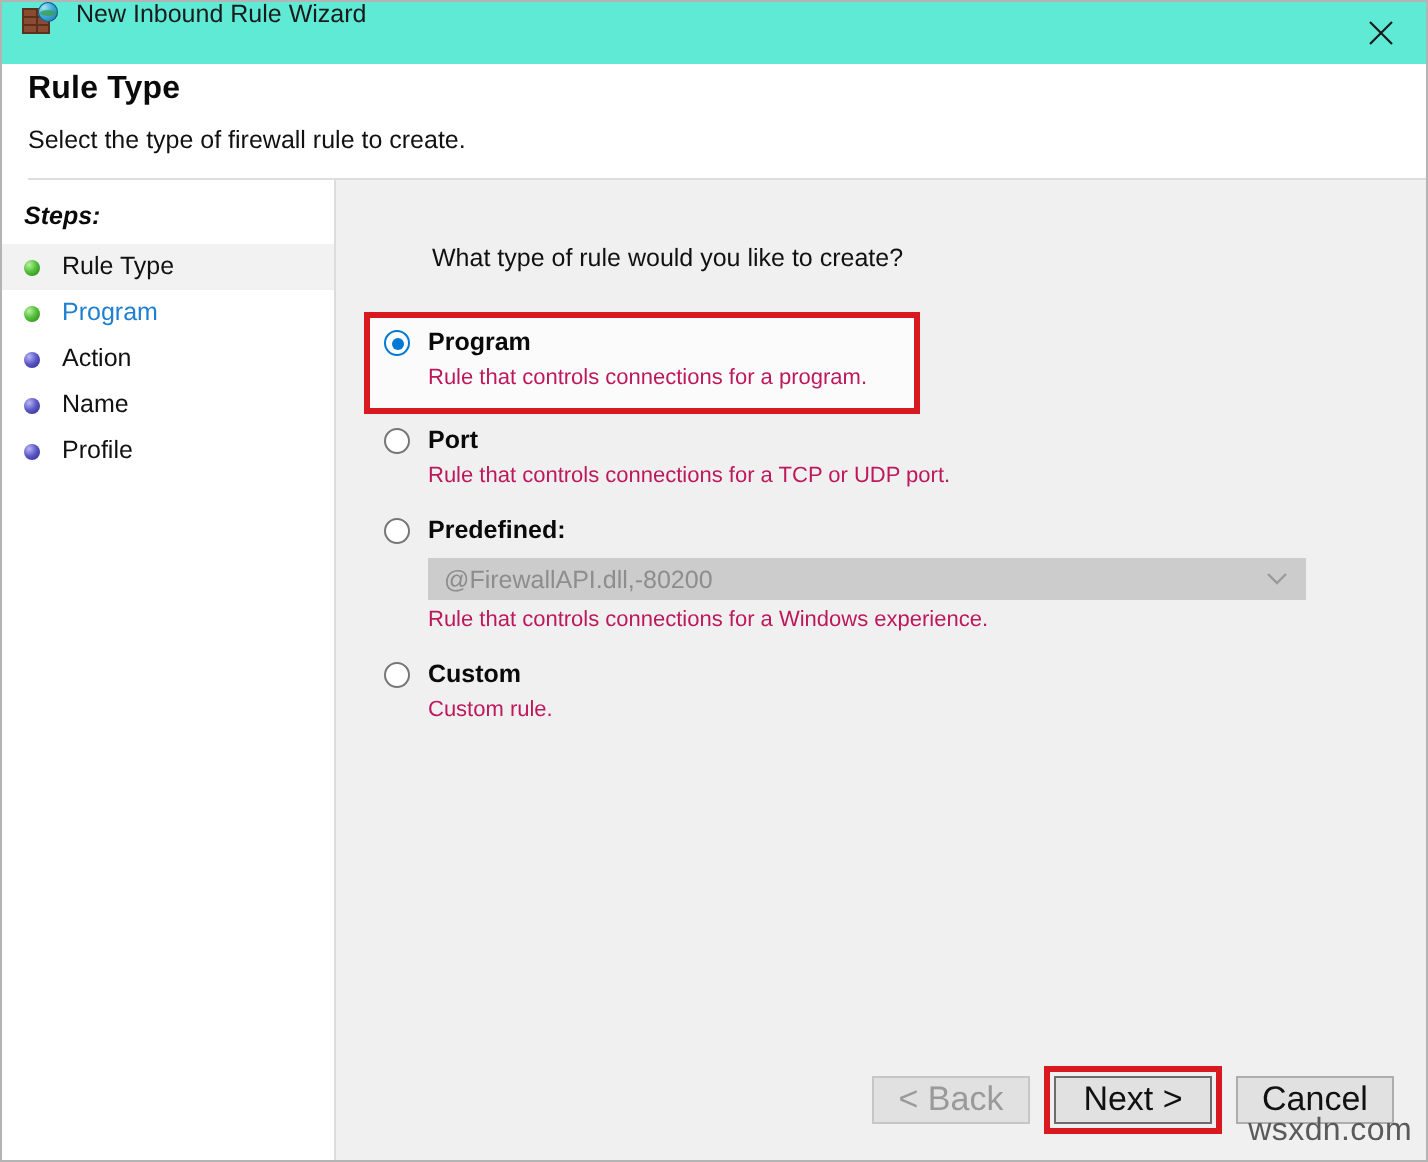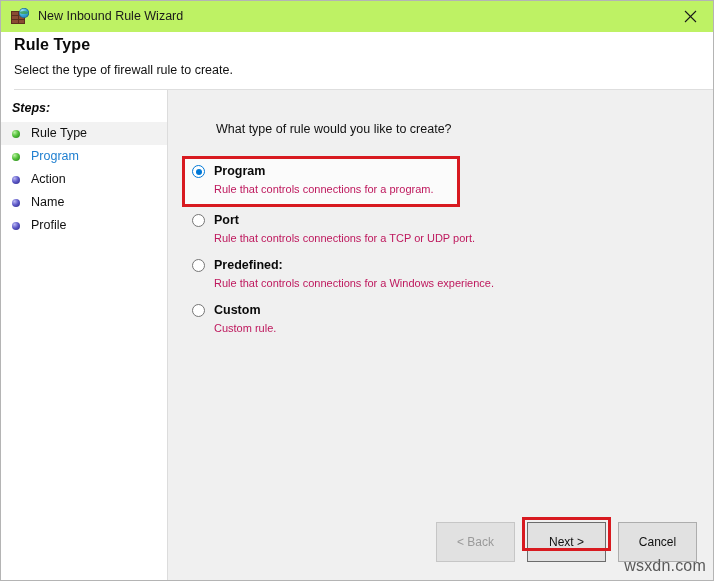--- a/index.html
+++ b/index.html
@@ -24,22 +24,22 @@
     background: #ffffff;
     display: flex;
     flex-direction: column;
   }
 
   
   #titlebar {
     height: 31px;
     flex: 0 0 31px;
     display: flex;
-    align-items: center;
-    background: #bef264;
+    align-items: flex-start;
+    background: #5eead4;
     position: relative;
   }
   #app-icon {
     width: 18px;
     height: 18px;
     margin-left: 10px;
     margin-right: 9px;
     position: relative;
     flex: 0 0 18px;
   }
@@ -284,25 +284,25 @@
     left: 0;
     right: 0;
     bottom: 18px;
     display: flex;
     justify-content: flex-end;
     padding-right: 16px;
     box-sizing: border-box;
   }
   .btn {
     width: 79px;
-    height: 40px;
+    height: 24px;
     box-sizing: border-box;
     border: 1px solid #adadad;
     background: #e1e1e1;
-    font-size: 12px;
+    font-size: 17px;
     color: #111111;
     display: flex;
     align-items: center;
     justify-content: center;
     cursor: default;
     margin-left: 12px;
     font-family: "Liberation Sans", sans-serif;
   }
   .btn.disabled {
     color: #9a9a9a;
@@ -421,20 +421,28 @@
           <div class="option-desc">Rule that controls connections for a TCP or UDP port.</div>
         </div>
 
         <div class="option-gap"></div>
 
         <div class="option-block">
           <div class="option-row">
             <span class="radio"></span>
             <span class="option-title">Predefined:</span>
           </div>
+          <div class="combo">
+            <span class="combo-text">@FirewallAPI.dll,-80200</span>
+            <span class="combo-arrow">
+              <svg width="11" height="7" viewBox="0 0 11 7" aria-hidden="true">
+                <polyline points="1,1 5.5,5.5 10,1" fill="none" stroke="#9b9b9b" stroke-width="1.2"></polyline>
+              </svg>
+            </span>
+          </div>
           <div class="option-desc">Rule that controls connections for a Windows experience.</div>
         </div>
 
         <div class="option-gap"></div>
 
         <div class="option-block">
           <div class="option-row">
             <span class="radio"></span>
             <span class="option-title">Custom</span>
           </div>

